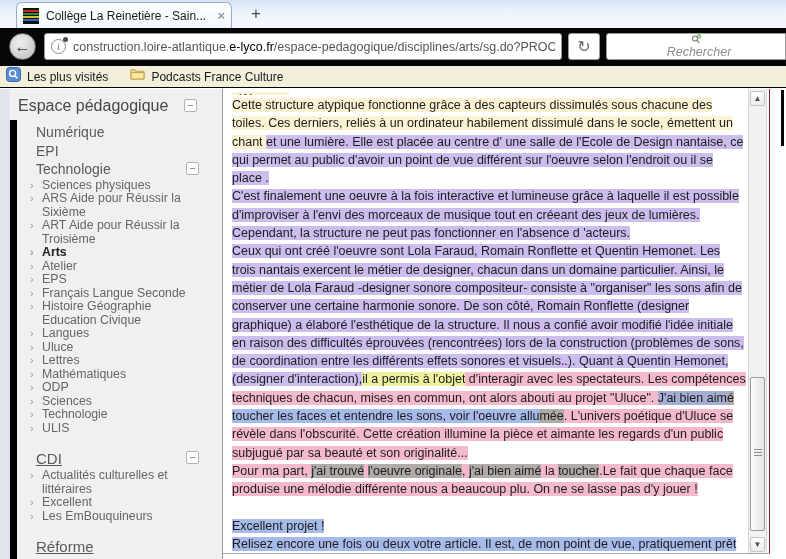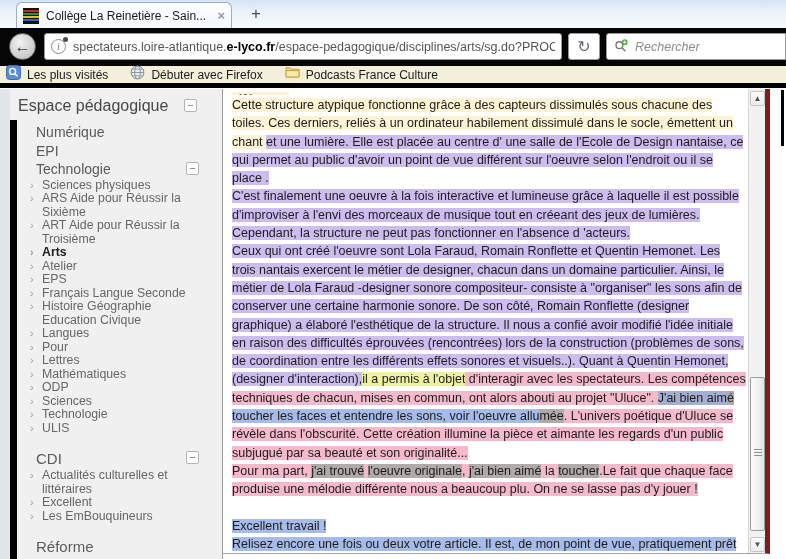--- a/index.html
+++ b/index.html
@@ -28,59 +28,59 @@
               color:#3c3c3c; font-size:16px; font-weight:bold; text-align:center; line-height:25px; }
   .url-field { position:absolute; left:44px; top:5px; width:518px; height:27px; background:#fff;
                border:1px solid #9a9a9a; border-radius:3px; display:flex; align-items:center;
                padding:0 6px; overflow:hidden; }
   .identity-icon { position:relative; width:15px; height:15px; border:1px solid #8a8a8a; border-radius:50%;
                    color:#6f6f6f; font-size:10px; font-style:italic; font-family:"Liberation Serif",serif;
                    text-align:center; line-height:13px; margin-right:7px; flex:0 0 15px; }
   .identity-icon::after { content:""; position:absolute; right:-3px; top:-3px; width:5px; height:5px;
                           background:#4c4c4c; border-radius:50%; }
   .url-text { font-size:12.5px; white-space:nowrap; overflow:hidden; color:#555; }
-  .url-text .dom { color:#000; font-weight:bold; }
+  .url-text .dom { color:#000; font-weight:normal; }
   .reload-btn { position:absolute; left:568px; top:5px; width:32px; height:27px; background:#fff;
                 border:1px solid #9a9a9a; border-radius:3px; color:#5f6a75; font-size:16px;
                 text-align:center; line-height:25px; }
   .search-field { position:absolute; left:606px; top:5px; width:180px; height:27px; background:#fff;
                   border:1px solid #9a9a9a; border-radius:3px 0 0 3px; display:flex; align-items:center;
-                  padding:0 7px; }
+                  padding:0 7px;flex-direction:column; }
   .search-placeholder { font-size:12.5px; font-style:italic; color:#8b8b8b; margin-left:6px; }
 
   
   .bookmarksbar { position:absolute; left:0; top:66px; width:786px; height:22px; background:#f3efdb;
-                  border-bottom:5px solid #000000; display:flex; align-items:center; padding-left:6px; }
+                  border-bottom:1px solid #000000; display:flex; align-items:center; padding-left:6px; }
   .bm-item { display:flex; align-items:center; margin-right:22px; }
   .bm-item .bm-label { font-size:12px; color:#1a1a1a; margin-left:6px; white-space:nowrap; }
   .bm-ico { width:15px; height:15px; display:inline-block; }
 
   
   .page { position:absolute; left:0; top:89px; width:786px; height:470px; background:#fff; overflow:hidden; }
   .left-strip { position:absolute; left:0; top:0; width:10px; height:470px; background:#e1e6ee; }
   .sidebar { position:absolute; left:10px; top:0; width:212px; height:470px; background:#f1f0f1; overflow:hidden; }
   .sidebar-blackbar { position:absolute; left:0; top:31px; width:7px; height:439px; background:#000; }
   .sb-heading { position:relative; margin:8px 0 8px 8px; font-size:16px; color:#474747; width:194px; }
   .collapse-box { position:absolute; right:15px; top:2px; width:13px; height:13px; background:#fff;
                   border:1px solid #b3b3b3; border-radius:2px; color:#7a7a7a; font-size:11px;
                   line-height:10px; text-align:center; }
   .sb-rows { position:relative; }
   .s-row { position:relative; color:#5a5a5a; cursor:default; }
   .s-row.item { margin-left:26px; font-size:14px; line-height:18.5px; width:178px; }
-  .s-row.item2 { margin-left:26px; font-size:15px; line-height:20px; width:178px; margin-top:2px; }
+  .s-row.item2 { margin-left:26px; font-size:15px; line-height:20px; width:178px; margin-top:2px;text-decoration:underline; }
   .s-row.sub { margin-left:20px; font-size:12.3px; line-height:13.5px; width:172px; padding-left:12px; color:#666; }
   .s-row.sub .marker { position:absolute; left:0; top:0; color:#9a9a9a; font-size:11px; }
   .s-row.sub .s-label { display:inline-block; width:160px; }
   .s-row.bold { color:#222; font-weight:bold; }
   .s-gap { height:12px; }
 
   .v-separator { position:absolute; left:222px; top:0; width:1px; height:470px; background:#9a9a9a; }
 
   .content-frame { position:absolute; left:223px; top:0; width:547px; height:465px; background:#fff;
-                   border-bottom:1px solid #a8a8a8; border-right:5px solid #7f1d1d; overflow:hidden; }
+                   border-bottom:1px solid #a8a8a8; border-right:1px solid #7f1d1d; overflow:hidden; }
   .clip-line { position:absolute; left:9px; top:0; height:6px; overflow:hidden; }
   .clip-line span { display:inline-block; margin-top:-11px; font-size:12.5px; background:#fbf3d3; color:#333; }
   .article { position:absolute; left:9px; top:7px; width:514px; font-size:12.5px; line-height:18.3px; color:#1c1c1c; }
   .para { margin:0; }
   .p-spacer { height:18.3px; }
 
   
   .c-scrollbar { position:absolute; left:525px; top:0; width:19px; height:465px; background:#f1f1f1;
                  border-left:1px solid #d6d6d6; border-right:1px solid #d6d6d6; }
   .sb-arrow { position:absolute; left:1px; width:15px; height:15px; background:linear-gradient(#fcfcfc,#ececec);
@@ -106,21 +106,21 @@
       <span class="tab-title">Collège La Reinetière - Sain...</span>
       <span class="tab-close">×</span>
     </div>
     <div class="newtab-btn">+</div>
   </div>
 
   <div class="navbar">
     <div class="back-btn">←</div>
     <div class="url-field">
       <span class="identity-icon">i</span>
-      <span class="url-text"><span>spectateurs.loire-atlantique.</span><span class="dom">e-lyco.fr</span><span>/espace-pedagogique/disciplines/arts/sg.do?PROC=E</span></span>
+      <span class="url-text"><span>construction.loire-atlantique.</span><span class="dom">e-lyco.fr</span><span>/espace-pedagogique/disciplines/arts/sg.do?PROC=E</span></span>
     </div>
     <div class="reload-btn">↻</div>
     <div class="search-field">
       <svg class="bm-ico" viewBox="0 0 15 15" width="15" height="15">
         <circle cx="5.4" cy="6.2" r="3.4" fill="none" stroke="#7a7a7a" stroke-width="1.4"></circle>
         <line x1="8" y1="8.8" x2="11.4" y2="12.2" stroke="#7a7a7a" stroke-width="1.6"></line>
         <circle cx="10.7" cy="3.2" r="2.9" fill="#4caf3f"></circle>
         <line x1="10.7" y1="1.7" x2="10.7" y2="4.7" stroke="#fff" stroke-width="1.1"></line>
         <line x1="9.2" y1="3.2" x2="12.2" y2="3.2" stroke="#fff" stroke-width="1.1"></line>
       </svg>
@@ -129,30 +129,20 @@
   </div>
 
   <div class="bookmarksbar">
       <div class="bm-item">
         <span><svg class="bm-ico" viewBox="0 0 15 15" width="15" height="15">
             <rect x="0.5" y="0.5" width="14" height="14" rx="3" fill="#5b8dd6" stroke="#3c6cae"></rect>
             <circle cx="6.6" cy="6.4" r="3" fill="none" stroke="#fff" stroke-width="1.4"></circle>
             <line x1="8.8" y1="8.7" x2="11.4" y2="11.3" stroke="#fff" stroke-width="1.6"></line>
           </svg></span>
         <span class="bm-label">Les plus visités</span>
-      </div>
-      <div class="bm-item">
-        <span><svg class="bm-ico" viewBox="0 0 15 15" width="15" height="15">
-            <circle cx="7.5" cy="7.5" r="6.4" fill="#e9edf1" stroke="#7f8a94"></circle>
-            <ellipse cx="7.5" cy="7.5" rx="2.8" ry="6.4" fill="none" stroke="#8e99a3"></ellipse>
-            <line x1="1.1" y1="7.5" x2="13.9" y2="7.5" stroke="#8e99a3"></line>
-            <line x1="2" y1="4.2" x2="13" y2="4.2" stroke="#9aa5af"></line>
-            <line x1="2" y1="10.8" x2="13" y2="10.8" stroke="#9aa5af"></line>
-          </svg></span>
-        <span class="bm-label">Débuter avec Firefox</span>
       </div>
       <div class="bm-item">
         <span><svg class="bm-ico" viewBox="0 0 15 15" width="15" height="15">
             <path d="M1 4.2 V2.8 h4 l1.2 1.4 H14 V12 H1 Z" fill="#f3dc86" stroke="#c4a143"></path>
             <path d="M1 5.6 h13 V12 H1 Z" fill="#f8e9a8" stroke="#c4a143"></path>
           </svg></span>
         <span class="bm-label">Podcasts France Culture</span>
       </div>
     </div>
 
@@ -171,21 +161,21 @@
           <div class="s-row item"><span class="s-label">Technologie</span><span class="collapse-box">−</span></div>
           <div class="s-row sub"><span class="marker">›</span><span class="s-label">Sciences physiques</span></div>
           <div class="s-row sub"><span class="marker">›</span><span class="s-label">ARS Aide pour Réussir la Sixième</span></div>
           <div class="s-row sub"><span class="marker">›</span><span class="s-label">ART Aide pour Réussir la Troisième</span></div>
           <div class="s-row sub bold"><span class="marker">›</span><span class="s-label">Arts</span></div>
           <div class="s-row sub"><span class="marker">›</span><span class="s-label">Atelier</span></div>
           <div class="s-row sub"><span class="marker">›</span><span class="s-label">EPS</span></div>
           <div class="s-row sub"><span class="marker">›</span><span class="s-label">Français Langue Seconde</span></div>
           <div class="s-row sub"><span class="marker">›</span><span class="s-label">Histoire Géographie Education Civique</span></div>
           <div class="s-row sub"><span class="marker">›</span><span class="s-label">Langues</span></div>
-          <div class="s-row sub"><span class="marker">›</span><span class="s-label">Pour</span></div>
+          <div class="s-row sub"><span class="marker">›</span><span class="s-label">Uluce</span></div>
           <div class="s-row sub"><span class="marker">›</span><span class="s-label">Lettres</span></div>
           <div class="s-row sub"><span class="marker">›</span><span class="s-label">Mathématiques</span></div>
           <div class="s-row sub"><span class="marker">›</span><span class="s-label">ODP</span></div>
           <div class="s-row sub"><span class="marker">›</span><span class="s-label">Sciences</span></div>
           <div class="s-row sub"><span class="marker">›</span><span class="s-label">Technologie</span></div>
           <div class="s-row sub"><span class="marker">›</span><span class="s-label">ULIS</span></div>
           <div class="s-gap"></div>
           <div class="s-row item2"><span class="s-label">CDI</span><span class="collapse-box">−</span></div>
           <div class="s-row sub"><span class="marker">›</span><span class="s-label">Actualités culturelles et littéraires</span></div>
           <div class="s-row sub"><span class="marker">›</span><span class="s-label">Excellent</span></div>
@@ -198,21 +188,21 @@
     <div class="v-separator"></div>
 
     <div class="content-frame">
       <div class="clip-line"><span>référencer</span></div>
       <div class="article">
           <div class="para"><span style="background-color: rgb(251, 243, 211);">Cette structure atypique fonctionne grâce à des capteurs dissimulés sous chacune des toiles. Ces derniers, reliés à un ordinateur habilement  dissimulé dans le socle, émettent un chant </span><span style="background-color: rgb(205, 188, 238);">et une lumière. Elle est placée au centre d' une salle de l'Ecole de Design nantaise, ce qui permet au public d'avoir un point de vue différent sur l'oeuvre selon l'endroit ou il se place .</span></div>
           <div class="para"><span style="background-color: rgb(205, 188, 238);">C'est finalement une oeuvre à la fois interactive et lumineuse grâce à laquelle il est possible d'improviser à l'envi des morceaux de musique tout en créeant des jeux de lumières. Cependant, la structure ne peut pas fonctionner en l'absence d 'acteurs.</span></div>
           <div class="para"><span style="background-color: rgb(205, 188, 238);">Ceux qui ont créé l'oeuvre sont Lola Faraud, Romain Ronflette et Quentin Hemonet. Les trois nantais exercent le métier de designer, chacun dans un domaine particulier. Ainsi, le métier de Lola Faraud -designer sonore compositeur- consiste à "organiser" les sons afin de conserver une certaine harmonie sonore. De son côté, Romain Ronflette (designer graphique) a élaboré l'esthétique de la structure. Il nous a confié avoir modifié l'idée initiale en raison des difficultés éprouvées (rencontrées) lors de la construction (problèmes de sons, de coordination entre les différents effets sonores et visuels..).  Quant à Quentin Hemonet, (designer d'interaction),</span><span style="background-color: rgb(238, 242, 158);">il a permis à l'objet</span><span style="background-color: rgb(244, 186, 203);"> d'interagir avec les spectateurs.  Les compétences techniques de chacun, mises en commun, ont alors abouti au projet "Uluce". </span><span style="background-color: rgb(165, 173, 211);">J'ai bien aim</span><span style="background-color: rgb(178, 169, 169);">é</span><span style="background-color: rgb(166, 187, 233);"> toucher les faces et entendre les sons, voir l'oeuvre allu</span><span style="background-color: rgb(178, 169, 169);">mée</span><span style="background-color: rgb(244, 186, 203);">. L'univers poétique d'Uluce se révèle dans l'obscurité. Cette création illumine la pièce et aimante les regards d'un public subjugué par sa beauté et son originalité...</span></div>
           <div class="para"><span style="background-color: rgb(244, 186, 203);">Pour ma part,  </span><span style="background-color: rgb(178, 169, 169);">j'ai trouvé</span><span style="background-color: rgb(244, 186, 203);"> </span><span style="background-color: rgb(178, 169, 169);">l'oeuvre originale</span><span style="background-color: rgb(244, 186, 203);">,  </span><span style="background-color: rgb(178, 169, 169);">j'ai bien aimé</span><span style="background-color: rgb(244, 186, 203);"> la </span><span style="background-color: rgb(178, 169, 169);">toucher</span><span style="background-color: rgb(244, 186, 203);">.Le fait que chaque face produise une mélodie différente nous a beaucoup  plu. On ne se lasse pas d'y jouer !</span></div>
           <div class="p-spacer"></div>
-          <div class="para"><span style="background-color: rgb(166, 187, 233);">Excellent travail !</span></div>
+          <div class="para"><span style="background-color: rgb(166, 187, 233);">Excellent projet !</span></div>
           <div class="para"><span style="background-color: rgb(166, 187, 233);">Relisez encore une fois ou deux votre article. Il est, de mon point de vue, pratiquement prêt à être mis en ligne.</span></div>
         </div>
 
       <div class="c-scrollbar">
         <div class="sb-arrow up">▲</div>
         <div class="sb-thumb"></div>
         <div class="sb-arrow down">▼</div>
       </div>
     </div>
 

